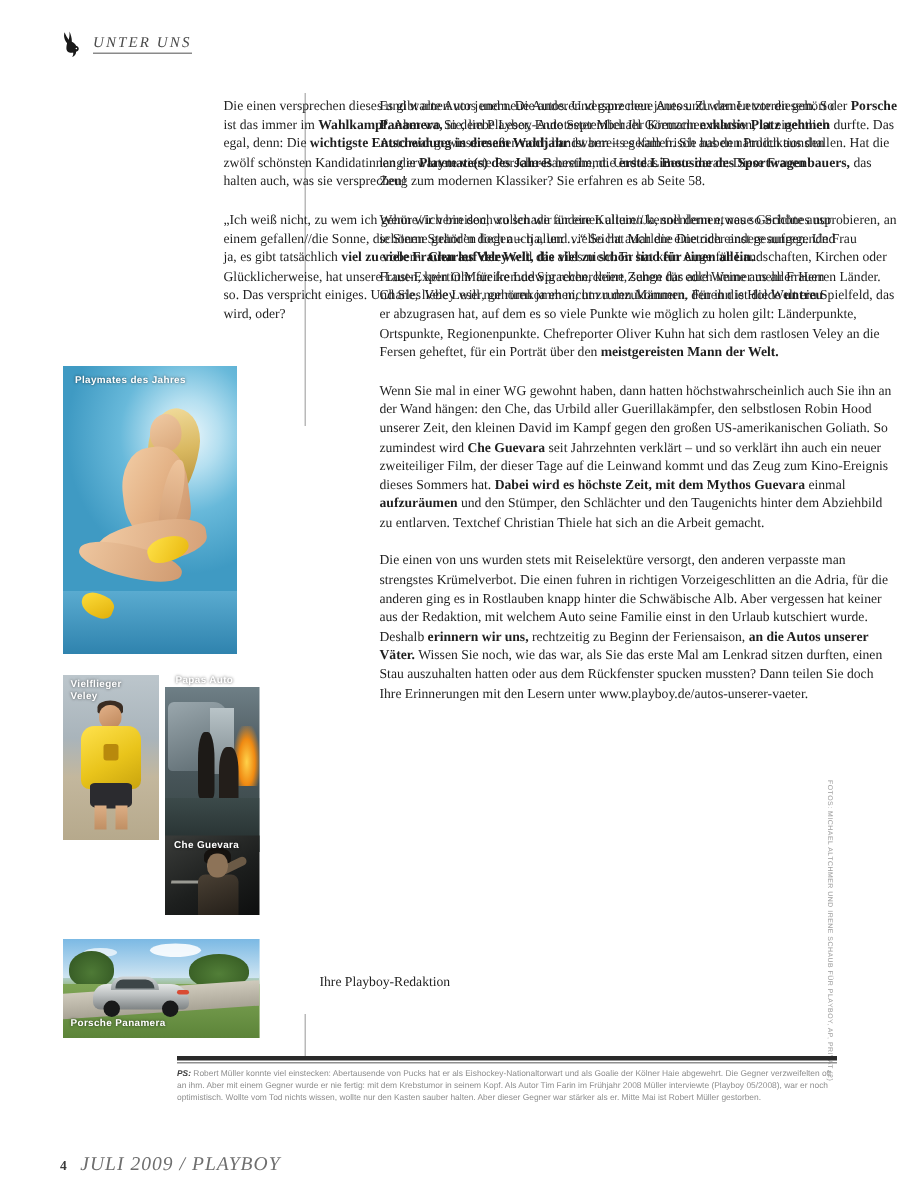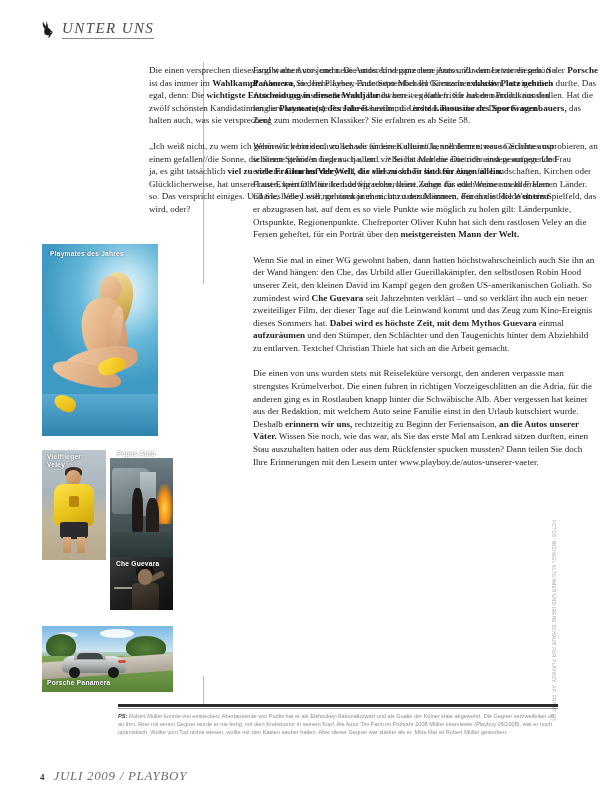--- a/index.html
+++ b/index.html
@@ -26,21 +26,21 @@
     gap: 7px;
   }
   .bunny-logo {
     width: 15px;
     height: 19px;
     display: block;
   }
   .masthead-title {
     font-family: "Liberation Serif", serif;
     font-style: italic;
-    font-size: 15px;
+    font-size: 10px;
     letter-spacing: 1.4px;
     color: #4a4a4a;
     border-bottom: 1px solid #8a8a8a;
     padding-bottom: 1px;
     line-height: 1.1;
   }
 
   
   .col-rule {
     position: absolute;
@@ -417,20 +417,21 @@
   </div>
 
 <div class="textcol" id="narrow-block">
     <p><span>Es gibt alte Autos und neue Autos. Und ganz neue Autos. Zu den Letzteren gehört der </span><b>Porsche Panamera,</b><span> in dem Playboy-Autotester Michael Görmann </span><b>exklusiv Platz nehmen</b><span> durfte. Das Auto war gewissermaßen noch handwarm – es kam frisch aus den Produktionshallen. Hat die lang erwartete vierte Porsche-Baureihe, die </span><b>erste Limousine des Sportwagenbauers,</b><span> das Zeug zum modernen Klassiker? Sie erfahren es ab Seite 58.</span></p>
     <p><span>Wenn wir verreisen, wollen wir andere Kulturen kennenlernen, neue Gerichte ausprobieren, an schönen Stränden liegen – tja, und vielleicht auch die eine oder andere aufregende Frau erobern. </span><b>Charles Veley</b><span> will das alles nicht. Er hat kein Auge für Landschaften, Kirchen oder Frauen, kein Ohr für fremde Sprachen, keine Zunge für edle Weine aus aller Herren Länder. Charles Veley will nur rumkommen, um rumzukommen. Für ihn ist die Welt ein Spielfeld, das er abzugrasen hat, auf dem es so viele Punkte wie möglich zu holen gilt: Länderpunkte, Ortspunkte, Regionenpunkte. Chefreporter Oliver Kuhn hat sich dem rastlosen Veley an die Fersen geheftet, für ein Porträt über den </span><b>meistgereisten Mann der Welt.</b></p>
     <p><span>Wenn Sie mal in einer WG gewohnt haben, dann hatten höchstwahrscheinlich auch Sie ihn an der Wand hängen: den Che, das Urbild aller Guerillakämpfer, den selbstlosen Robin Hood unserer Zeit, den kleinen David im Kampf gegen den großen US-amerikanischen Goliath. So zumindest wird </span><b>Che Guevara</b><span> seit Jahrzehnten verklärt – und so verklärt ihn auch ein neuer zweiteiliger Film, der dieser Tage auf die Leinwand kommt und das Zeug zum Kino-Ereignis dieses Sommers hat. </span><b>Dabei wird es höchste Zeit, mit dem Mythos Guevara</b><span> einmal </span><b>aufzuräumen</b><span> und den Stümper, den Schlächter und den Taugenichts hinter dem Abziehbild zu entlarven. Textchef Christian Thiele hat sich an die Arbeit gemacht.</span></p>
     <p><span>Die einen von uns wurden stets mit Reiselektüre versorgt, den anderen verpasste man strengstes Krümelverbot. Die einen fuhren in richtigen Vorzeigeschlitten an die Adria, für die anderen ging es in Rostlauben knapp hinter die Schwäbische Alb. Aber vergessen hat keiner aus der Redaktion, mit welchem Auto seine Familie einst in den Urlaub kutschiert wurde. Deshalb </span><b>erinnern wir uns,</b><span> rechtzeitig zu Beginn der Feriensaison, </span><b>an die Autos unserer Väter.</b><span> Wissen Sie noch, wie das war, als Sie das erste Mal am Lenkrad sitzen durften, einen Stau auszuhalten hatten oder aus dem Rückfenster spucken mussten? Dann teilen Sie doch Ihre Erinnerungen mit den Lesern unter www.playboy.de/autos-unserer-vaeter.</span></p>
   </div>
 
 <div class="signoff">
+  <p>Ihre Playboy-Redaktion</p>
 </div>
 
 <div class="figure" id="fig-playmates">
   <div class="pm-body pm-floor"></div>
   <div class="pm-body pm-hair"></div>
   <div class="pm-body pm-head"></div>
   <div class="pm-body pm-torso"></div>
   <div class="pm-body pm-arm"></div>
   <div class="pm-body pm-thigh"></div>
   <div class="pm-body pm-shin"></div>

